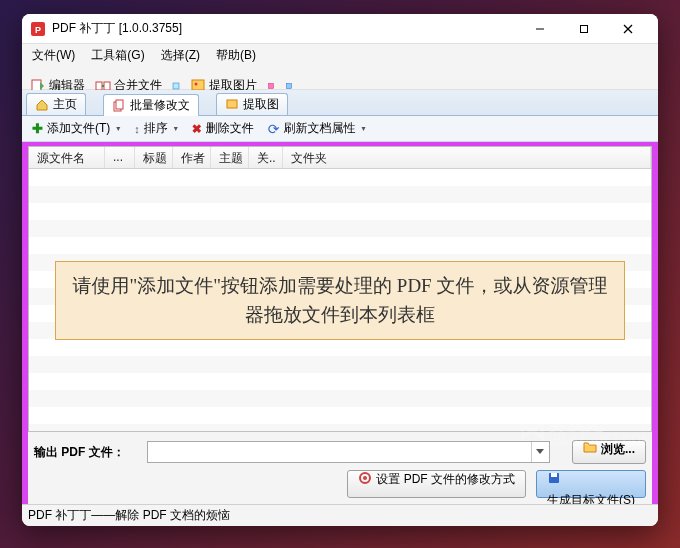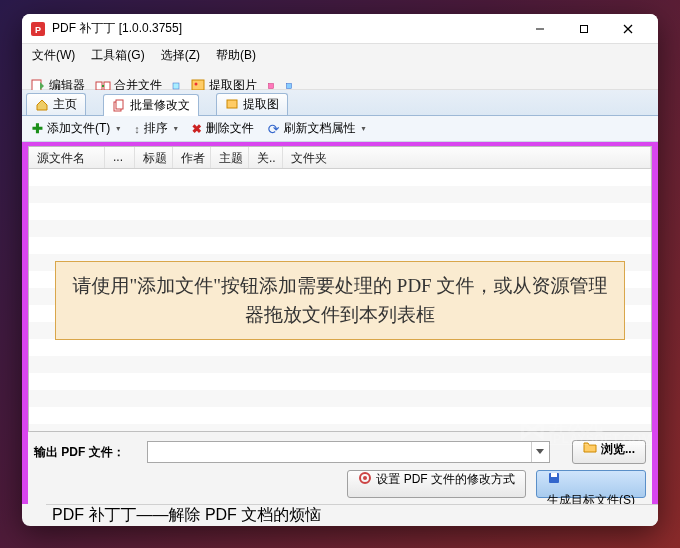--- a/index.html
+++ b/index.html
@@ -190,23 +190,23 @@
   flex-direction:column;
 }
 .action-row { display:flex; justify-content:flex-end; align-items:center; gap:10px; }
 .action-row .btn { height:28px; }
 
 .statusbar {
   height:22px;
   border-top:1px solid #d0d0d0;
   background:#f4f4f4;
   display:flex;
+  align-items:center;
   padding: 0 6px;
-  font-size:16px;
-  margin-left:24px;
+  font-size:12px;
 }
 
 .watermark {
   position:absolute;
   right: 28px;
   bottom: 102px;
   color: rgba(255,255,255,0.18);
   font-weight:bold;
   display:flex;
   align-items:center;

